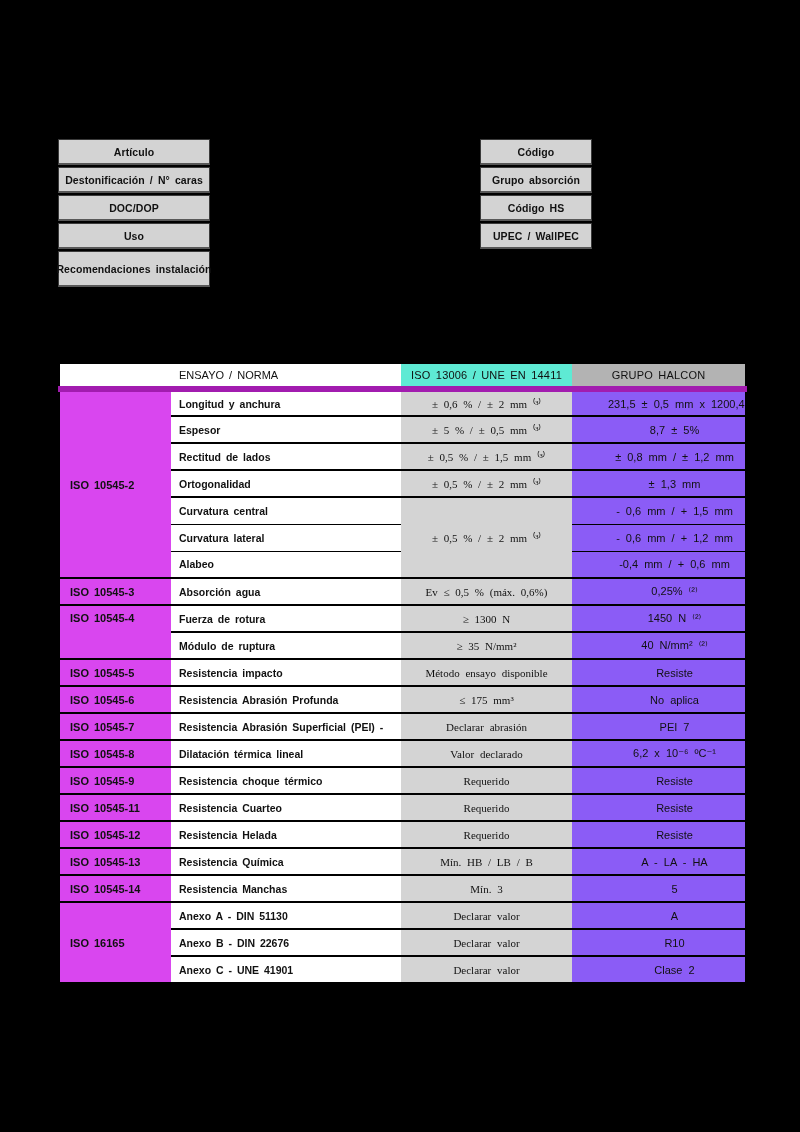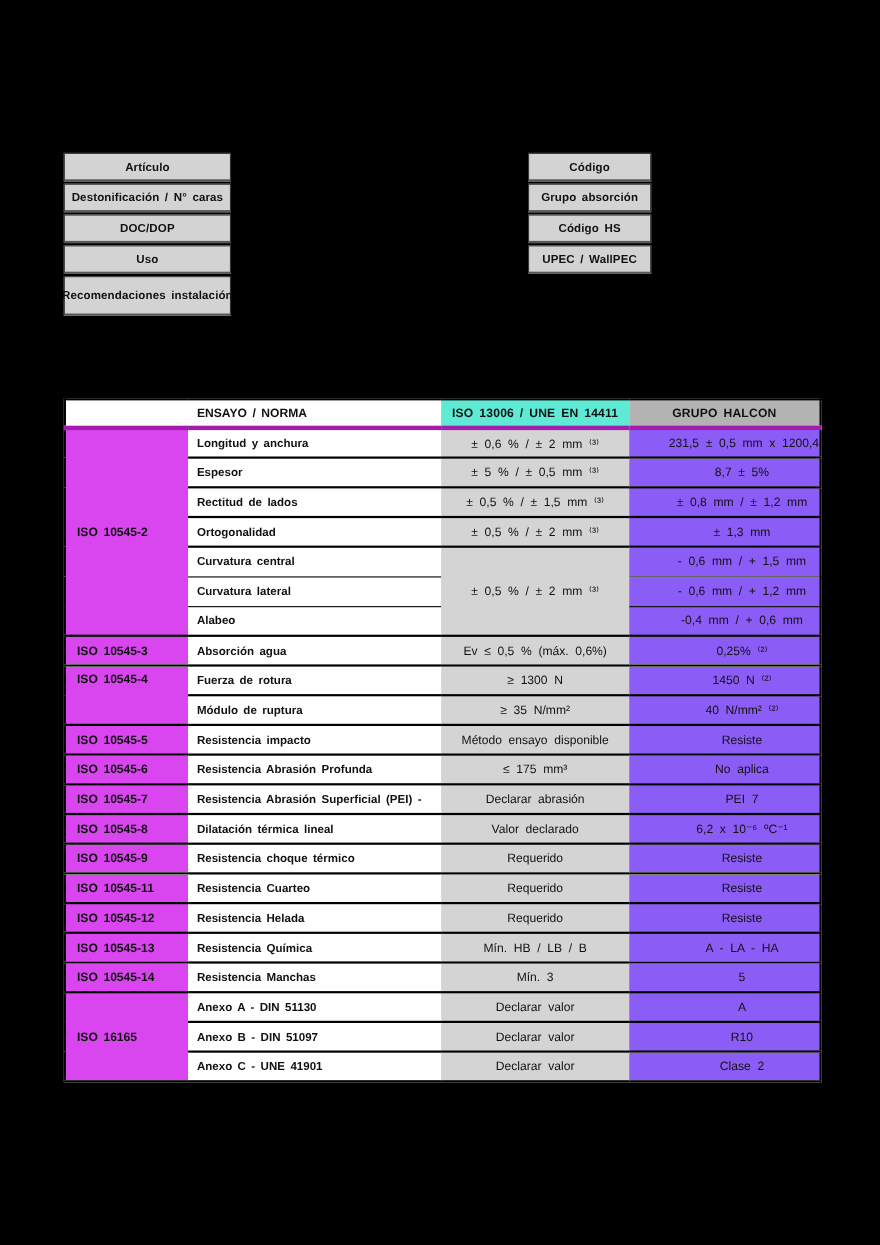--- a/index.html
+++ b/index.html
@@ -26,34 +26,34 @@
   #table-wrap{position:absolute;left:58px;top:362px;width:687px;}
   table{
     border-collapse:collapse;table-layout:fixed;width:687px;
     background:#fff;border:2px solid #000;
   }
   td{
     box-sizing:border-box;height:27px;padding:2px 4px;
     font-size:11px;color:#111;overflow:hidden;white-space:nowrap;
     vertical-align:middle;
   }
-  tr.hdr td{height:26px;border-bottom:4px solid #a21caf;font-weight:bold;}
+  tr.hdr td{height:26px;border-bottom:6px solid #a21caf;font-weight:normal;}
   td.c-iso   {width:112px;}
   td.c-ens   {width:230px;}
   td.c-nor   {width:171px;}
   td.c-hal   {width:174px;}
   td.iso{
     font-weight:bold;text-align:left;padding-left:10px;background:#d946ef;word-spacing:2px;
   }
   td.iso.vtop{vertical-align:top;padding-top:6px;}
   td.ensayo{
     font-weight:bold;text-align:left;padding-left:8px;background:#fff;
     font-size:10.5px;word-spacing:2px;
   }
-  td.norma{background:#d4d4d4;text-align:center;word-spacing:3px;}
+  td.norma{background:#d4d4d4;text-align:center;word-spacing:3px;font-family:Liberation Serif, serif;}
   td.halcon{background:#8b5cf6;text-align:center;word-spacing:3px;padding-left:36px;}
   tr.hdr .hdr-ens{background:#fff;text-align:left;padding-left:8px;word-spacing:2px;}
   tr.hdr .hdr-nor{background:#5eead4;text-align:center;word-spacing:2px;letter-spacing:0.2px;}
   tr.hdr .hdr-hal{background:#b3b3b3;text-align:center;word-spacing:2px;letter-spacing:0.2px;}
   td.sep {border-bottom:2px solid #000;}
   td.thin{border-bottom:1px solid #000;}
   td.gend{border-bottom:2px solid #000;}
 </style>
 </head>
 <body>
@@ -192,21 +192,21 @@
           <td class="c-nor norma gend">Mín. 3</td>
           <td class="c-hal halcon gend">5</td>
         </tr>
         <tr>
           <td class="c-iso iso gend" rowspan="3">ISO 16165</td>
           <td class="c-ens ensayo sep">Anexo A - DIN 51130</td>
           <td class="c-nor norma sep">Declarar valor</td>
           <td class="c-hal halcon sep">A</td>
         </tr>
         <tr>
-          <td class="c-ens ensayo sep">Anexo B - DIN 51097</td>
+          <td class="c-ens ensayo sep">Anexo B - DIN 22676</td>
           <td class="c-nor norma sep">Declarar valor</td>
           <td class="c-hal halcon sep">R10</td>
         </tr>
         <tr>
           <td class="c-ens ensayo gend">Anexo C - UNE 41901</td>
           <td class="c-nor norma gend">Declarar valor</td>
           <td class="c-hal halcon gend">Clase 2</td>
         </tr>
       </tbody>
   </table>

